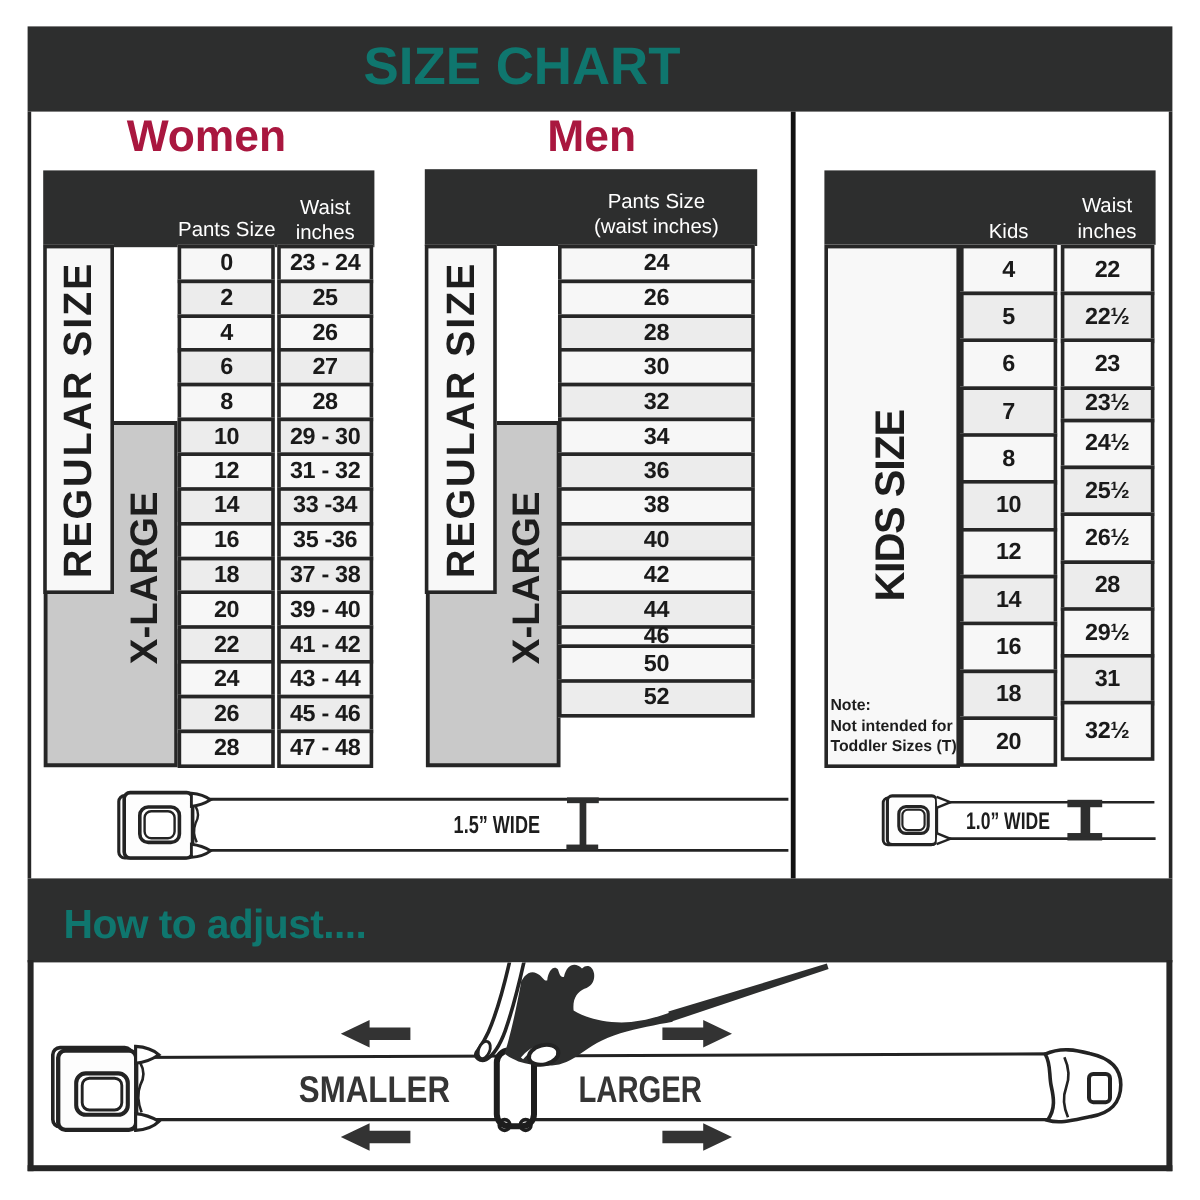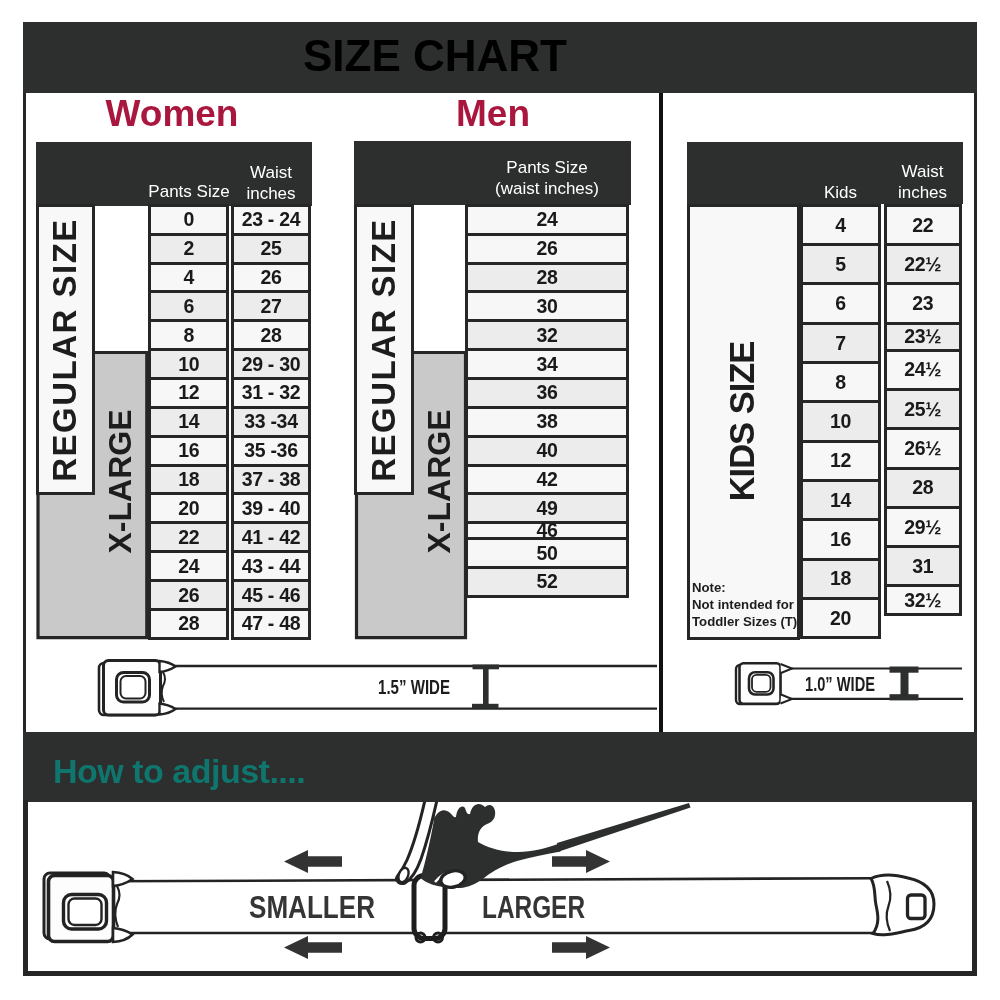--- a/index.html
+++ b/index.html
@@ -11,21 +11,21 @@
         display:flex;align-items:center;justify-content:center;
         font-weight:bold;font-size:19.5px;color:#1a1a1a;letter-spacing:-0.3px;}
   .cw{background:#f7f7f7;} .cg{background:#ececec;}
   .vlabel{position:absolute;display:flex;align-items:center;justify-content:center;}
   .vlabel span{transform:rotate(-90deg);white-space:nowrap;font-weight:bold;color:#1d1d1d;}
 </style></head><body>
 <div class="page">
 
 <div class="abs dark" style="left:23px;top:22px;width:954px;height:71px;"></div>
 
-<div class="abs" style="left:23px;top:31px;width:824px;text-align:center;font-size:44px;font-weight:bold;color:#000000;">SIZE CHART</div>
+<div class="abs" style="left:23px;top:31px;width:824px;text-align:center;font-size:44px;font-weight:bold;color:#0f766e;">SIZE CHART</div>
 
 <div class="abs" style="left:23px;top:93px;width:3.4px;height:638.5px;background:#262626;"></div>
 
 <div class="abs" style="left:973.6px;top:93px;width:3.4px;height:638.5px;background:#262626;"></div>
 
 <div class="abs" style="left:658.5px;top:93px;width:4px;height:638.5px;background:#111;"></div>
 
 <div class="abs" style="left:72px;top:93px;width:200px;text-align:center;font-size:37px;font-weight:bold;color:#a9173f;">Women</div>
 
 <div class="abs" style="left:393px;top:93px;width:200px;text-align:center;font-size:37px;font-weight:bold;color:#a9173f;">Men</div>
@@ -110,21 +110,21 @@
 <div class="cell cw" style="height:32.050000000000004px;">24</div>
 <div class="cell cw" style="height:32.050000000000004px;">26</div>
 <div class="cell cg" style="height:32.050000000000004px;">28</div>
 <div class="cell cw" style="height:32.050000000000004px;">30</div>
 <div class="cell cg" style="height:32.050000000000004px;">32</div>
 <div class="cell cw" style="height:32.050000000000004px;">34</div>
 <div class="cell cg" style="height:32.050000000000004px;">36</div>
 <div class="cell cw" style="height:32.050000000000004px;">38</div>
 <div class="cell cg" style="height:32.050000000000004px;">40</div>
 <div class="cell cw" style="height:32.050000000000004px;">42</div>
-<div class="cell cg" style="height:32.050000000000004px;">49</div>
+<div class="cell cg" style="height:32.050000000000004px;">44</div>
 <div class="cell cw" style="height:19px;">46</div>
 <div class="cell cw" style="height:32.050000000000004px;">50</div>
 <div class="cell cg" style="height:32.050000000000004px;">52</div>
 </div>
 
 <div class="abs dark" style="left:686.5px;top:141.5px;width:276.5px;height:62.5px;"></div>
 
 <div class="abs" style="left:800px;top:183px;width:81px;text-align:center;font-size:17px;color:#fff;">Kids</div>
 
 <div class="abs" style="left:883px;top:162px;width:79px;text-align:center;font-size:17px;color:#fff;line-height:20.5px;">Waist<br>inches</div>
@@ -155,21 +155,21 @@
 <div class="cell cw" style="height:42.5px;">22</div>
 <div class="cell cg" style="height:42.5px;">22½</div>
 <div class="cell cw" style="height:42.5px;">23</div>
 <div class="cell cg" style="height:30px;">23½</div>
 <div class="cell cw" style="height:42.5px;">24½</div>
 <div class="cell cg" style="height:42.5px;">25½</div>
 <div class="cell cw" style="height:42.5px;">26½</div>
 <div class="cell cg" style="height:42.5px;">28</div>
 <div class="cell cw" style="height:42.5px;">29½</div>
 <div class="cell cg" style="height:42.5px;">31</div>
-<div class="cell cw" style="height:32px;">32½</div>
+<div class="cell cw" style="height:50px;">32½</div>
 </div>
 
 <svg class="abs" style="left:90px;top:650px;" width="570" height="75" viewBox="0 0 570 75">
 
 <g>
         <rect x="70" y="15.5" width="497" height="43" fill="#fff"></rect>
         <line x1="70" y1="16" x2="567" y2="16" stroke="#232323" stroke-width="2.4"></line>
         <line x1="70" y1="58.6" x2="567" y2="58.6" stroke="#232323" stroke-width="2.4"></line>
       </g>
 

